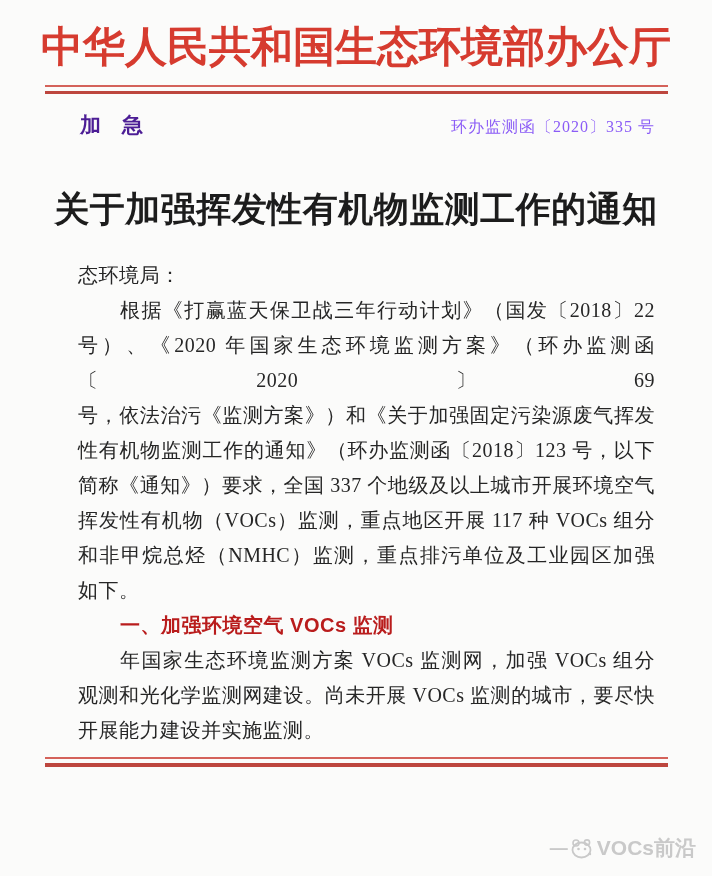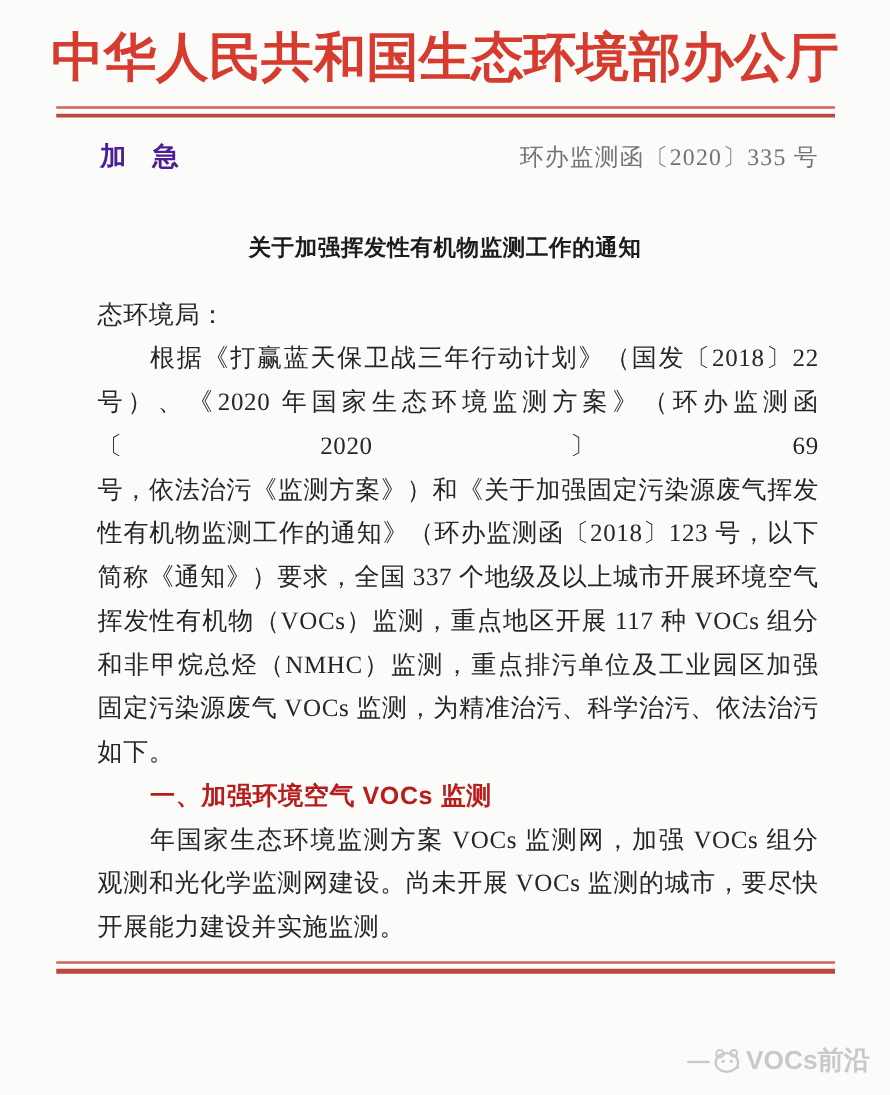--- a/index.html
+++ b/index.html
@@ -45,29 +45,29 @@
     align-items: baseline;
     margin: 17px 57px 0 80px;
   }
   .urgency {
     font-family: "Liberation Sans", "DejaVu Sans", sans-serif;
     font-weight: bold;
     font-size: 21px;
     color: #4c1d95;
   }
   .doc-number {
-    font-size: 19px;
-    color: #737373;
+    font-size: 16px;
+    color: #8b5cf6;
     letter-spacing: 1px;
   }
   
   .doc-title {
     margin-top: 47px;
     text-align: center;
-    font-size: 18px;
+    font-size: 35px;
     font-weight: bold;
     color: #1c1c1c;
     letter-spacing: 0.5px;
     white-space: nowrap;
   }
   
   .body-text {
     margin: 25px 57px 0 78px;
     font-size: 20px;
     line-height: 35px;
@@ -123,21 +123,20 @@
 
   <div class="body-text">
     <div class="line">态环境局：</div>
     <div class="line jl indent">根据《打赢蓝天保卫战三年行动计划》（国发〔2018〕22</div>
     <div class="line jl">号）、《2020 年国家生态环境监测方案》（环办监测函〔2020〕69</div>
     <div class="line jl">号，依法治污《监测方案》）和《关于加强固定污染源废气挥发</div>
     <div class="line jl">性有机物监测工作的通知》（环办监测函〔2018〕123 号，以下</div>
     <div class="line jl">简称《通知》）要求，全国 337 个地级及以上城市开展环境空气</div>
     <div class="line jl">挥发性有机物（VOCs）监测，重点地区开展 117 种 VOCs 组分</div>
     <div class="line jl">和非甲烷总烃（NMHC）监测，重点排污单位及工业园区加强</div>
-    <div class="line jl">固定污染源废气 VOCs 监测，为精准治污、科学治污、依法治污</div>
     <div class="line">如下。</div>
     <div class="line heading indent">一、加强环境空气 VOCs 监测</div>
     <div class="line jl indent">年国家生态环境监测方案 VOCs 监测网，加强 VOCs 组分</div>
     <div class="line jl">观测和光化学监测网建设。尚未开展 VOCs 监测的城市，要尽快</div>
     <div class="line">开展能力建设并实施监测。</div>
   </div>
 
   <div class="red-rule bottom"></div>
 
   <div class="watermark">

